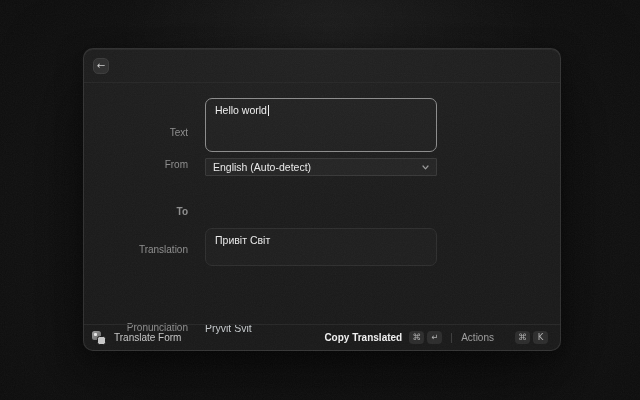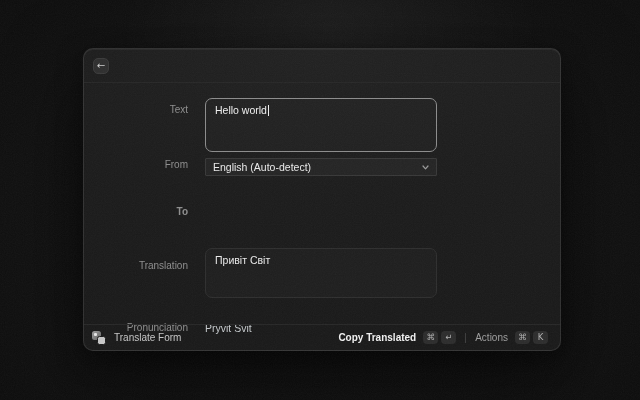--- a/index.html
+++ b/index.html
@@ -34,41 +34,41 @@
     display:flex; align-items:center; justify-content:center; cursor:pointer;
     font-family:"DejaVu Sans",sans-serif;
   }
 
   
   .row { position:absolute; left:0; right:0; display:flex; }
   .lbl { width:104px; text-align:right; color:#8e8e8e; font-size:10px; line-height:13px; }
   .fld { margin-left:17px; width:232px; }
 
   .row-text { top:49px; align-items:flex-start; }
-  .row-text .lbl { padding-top:5px; }
+  .row-text .lbl { padding-top:5px;margin-top:23px; }
   .textarea {
     height:54px; border-radius:7px; padding:5px 9px;
     font-size:10.5px; line-height:13px; color:#efefef;
     background:rgba(255,255,255,0.015);
   }
   .textarea.focused { border:1px solid #8c8c8c; }
   .caret { display:inline-block; width:1px; height:11px; background:#eeeeee; margin-left:1px; vertical-align:-2px; }
 
   .row-from { top:109px; align-items:flex-start; }
   .row-to   { top:156px; align-items:flex-start;font-weight:bold; }
   .select {
     height:18px; display:flex; align-items:center; padding:0 7px;
     background:#242424; border:1px solid #383838; border-radius:1px;
     color:#eaeaea; font-size:10.5px; cursor:pointer;
   }
   .chev { margin-left:auto; display:flex; align-items:center; color:#9a9a9a; }
 
   .row-translation { top:179px; align-items:center; }
   .row-translation .lbl { padding-top:5px; }
-  .textarea.readonly { height:50px; border:1px solid #2e2e2e; background:#1e1e1e; color:#e9e9e9;margin-top:20px; }
+  .textarea.readonly { height:38px; border:1px solid #2e2e2e; background:#1e1e1e; color:#e9e9e9; }
 
   .row-pron { top:272px; align-items:center; }
   .pron-value { margin-left:17px; font-size:10.5px; color:#c4c8cb; }
 
   
   .footer {
     position:absolute; left:0; right:0; bottom:0; height:26px;
     border-top:1px solid #272727;
     display:flex; align-items:center; padding:0 12px 0 8px;
     border-radius:0 0 10px 10px;
@@ -83,21 +83,21 @@
     background:#e6e6e6; border-radius:1px;
   }
   .ext-icon .sq-front {
     position:absolute; right:0; bottom:0; width:9px; height:9px; border-radius:2.5px;
     background:#c6c6c6; border:1px solid #191919;
   }
   .ext-name { margin-left:8px; font-size:10px; color:#c6c6c6; }
 
   .footer-right { margin-left:auto; display:flex; align-items:center; }
   .action-primary { font-size:10px; font-weight:700; color:#f1f1f1; margin-right:7px; cursor:pointer; }
-  .action-secondary { font-size:10px; color:#9e9e9e; margin-right:7px; cursor:pointer; }
+  .action-secondary { font-size:10px; color:#9e9e9e; margin-right:21px; cursor:pointer; }
   .keycap {
     min-width:15px; height:13px; padding:0 3px; margin-left:3px;
     background:#2c2c2c; border-radius:4px;
     color:#b2b2b2; font-size:8.5px; line-height:13px; text-align:center;
     font-family:"DejaVu Sans",sans-serif;
   }
   .keycap:first-of-type { margin-left:0; }
   .kgroup { display:flex; align-items:center; }
   .vdiv { width:1px; height:10px; background:#3c3c3c; margin:0 9px; }
 </style>

